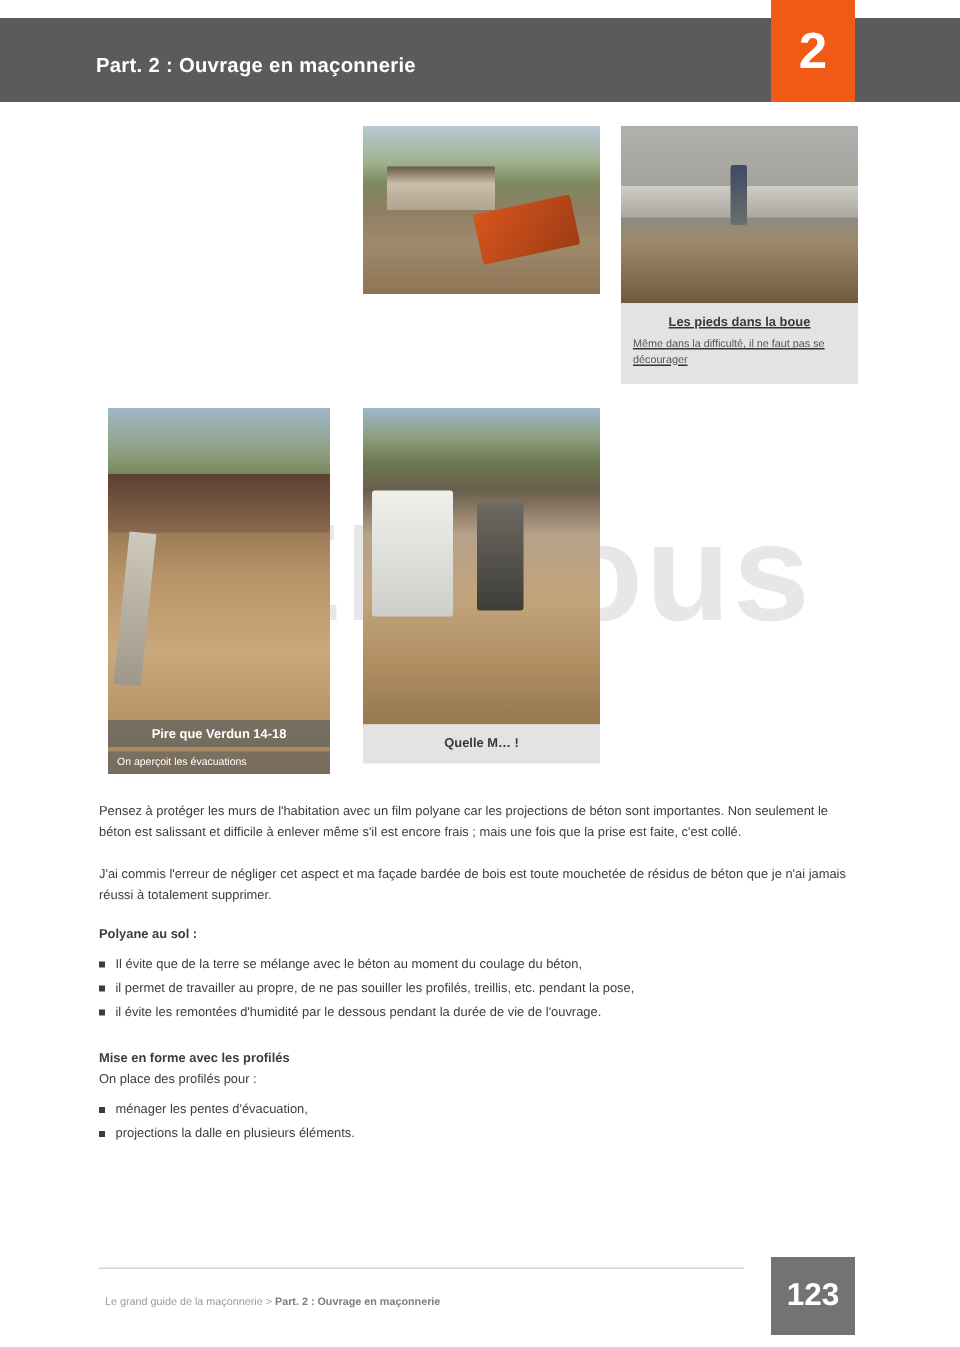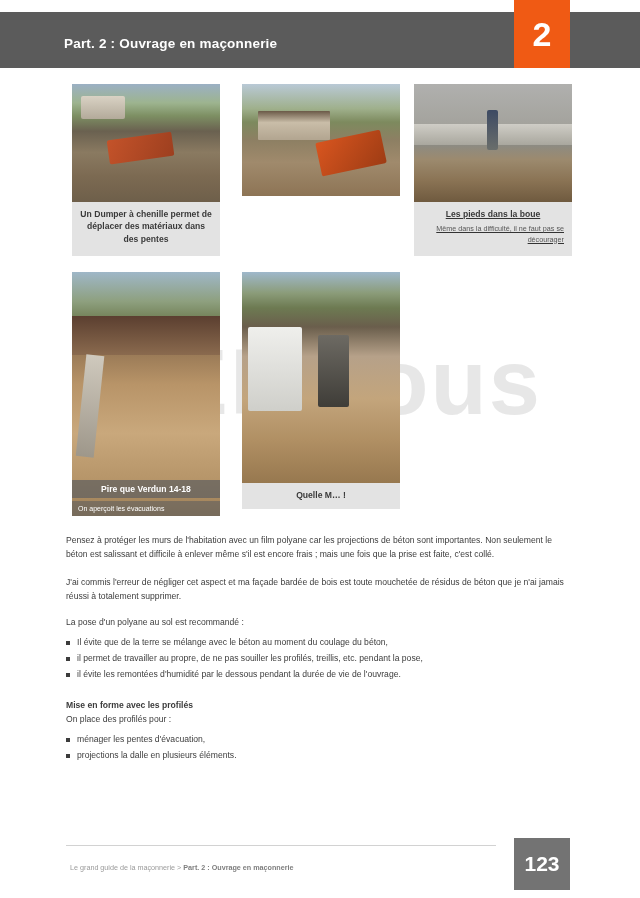--- a/index.html
+++ b/index.html
@@ -91,21 +91,21 @@
   .cap-title {
     font-size: 8.6px;
     font-weight: bold;
     color: #3a3a3a;
     text-align: center;
     line-height: 1.45;
   }
   .cap-sub {
     font-size: 7.2px;
     color: #555555;
-    text-align: right;
+    text-align: left;
     line-height: 1.4;
     margin-top: 4px;
   }
   .cap-overlay {
     position: absolute;
     left: 0;
     bottom: 0;
     width: 100%;
     box-sizing: border-box;
     padding: 4px 6px;
@@ -289,28 +289,20 @@
 <body>
 
 <div class="page">
 
   <div class="header-band"></div>
   <div class="header-title">Part. 2 : Ouvrage en maçonnerie</div>
   <div class="chapter-badge">2</div>
 
   <div class="watermark">BEP vous</div>
 
-  <div class="fig" style="left:72px; top:84px; width:148px;">
-    <div class="photo" style="height:118px;">
-      <div class="ph ph-drone"></div>
-    </div>
-    <div class="cap-box" style="height:54px;">
-      <div class="cap-title">Un Dumper à chenille permet de déplacer des matériaux dans des pentes</div>
-    </div>
-  </div>
 
   <div class="fig" style="left:242px; top:84px; width:158px;">
     <div class="photo" style="height:112px;">
       <div class="ph ph-house"></div>
     </div>
   </div>
 
   <div class="fig" style="left:414px; top:84px; width:158px;text-decoration:underline;">
     <div class="photo" style="height:118px;">
       <div class="ph ph-mud"></div>
@@ -341,21 +333,21 @@
 
   <div class="body-text" style="top:534px;">
     <p>Pensez à protéger les murs de l'habitation avec un film polyane car les projections de béton sont importantes. Non seulement le béton est salissant et difficile à enlever même s'il est encore frais ; mais une fois que la prise est faite, c'est collé.</p>
   </div>
 
   <div class="body-text" style="top:576px;">
     <p>J'ai commis l'erreur de négliger cet aspect et ma façade bardée de bois est toute mouchetée de résidus de béton que je n'ai jamais réussi à totalement supprimer.</p>
   </div>
 
   <div class="body-text" style="top:616px;">
-    <p>La pose d'un polyane au sol est recommandé :</p>
+    <p class="bold-lead">Polyane au sol :</p>
     <ul class="bullets">
       <li>Il évite que de la terre se mélange avec le béton au moment du coulage du béton,</li>
       <li>il permet de travailler au propre, de ne pas souiller les profilés, treillis, etc. pendant la pose,</li>
       <li>il évite les remontées d'humidité par le dessous pendant la durée de vie de l'ouvrage.</li>
     </ul>
   </div>
 
   <div class="body-text" style="top:699px;">
     <p class="bold-lead">Mise en forme avec les profilés</p>
     <p>On place des profilés pour :</p>

